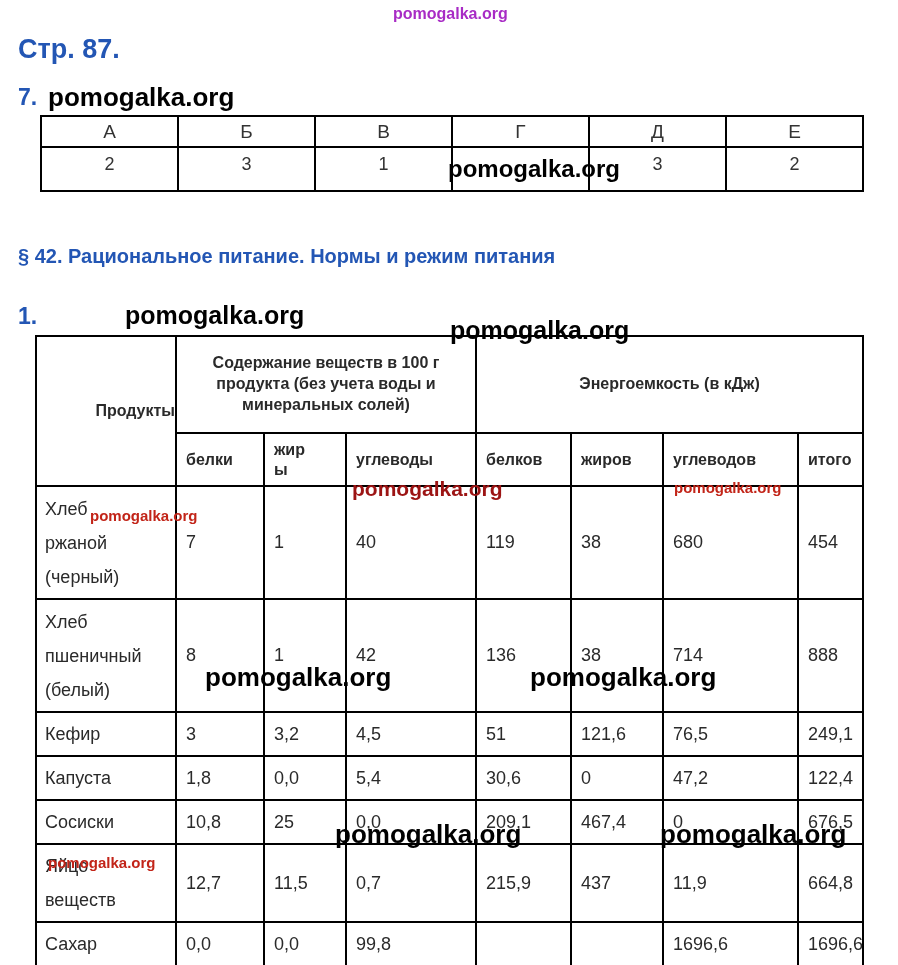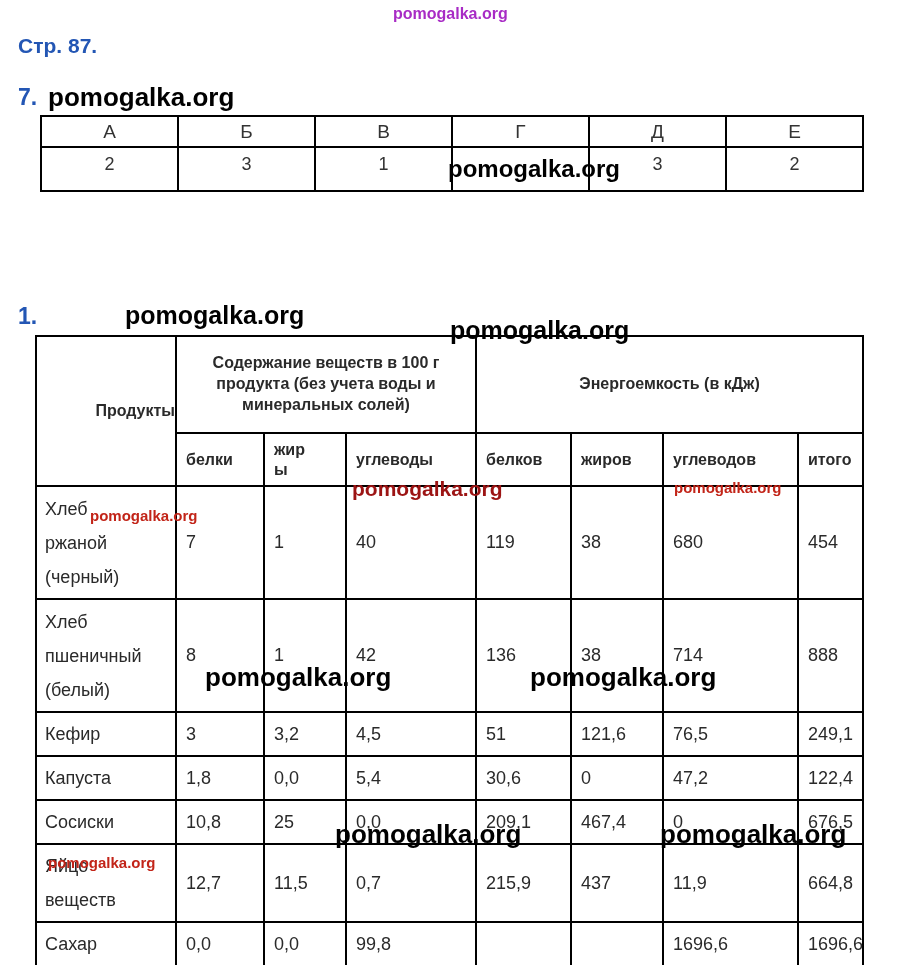--- a/index.html
+++ b/index.html
@@ -13,21 +13,21 @@
     height: 965px;
     background: #ffffff;
     overflow: hidden;
   }
   .h {
     position: absolute;
     font-weight: bold;
     color: #2356b4;
     white-space: nowrap;
   }
-  .h-page   { left: 18px; top: 34px;  font-size: 21px; }
+  .h-page   { left: 18px; top: 34px;  font-size: 27px; }
   .h-task7  { left: 18px; top: 84px;  font-size: 23px; }
   .h-section{ left: 18px; top: 245px; font-size: 20px; }
   .h-task1  { left: 18px; top: 303px; font-size: 23px; }
 
   
   .t1 {
     position: absolute;
     left: 40px; top: 115px;
     width: 822px;
     border-collapse: collapse;
@@ -144,20 +144,21 @@
       <td>2</td>
       <td>3</td>
       <td>1</td>
       <td></td>
       <td>3</td>
       <td>2</td>
     </tr>
   </tbody>
     </table>
 
+  <div class="h h-section">§ 42. Рациональное питание. Нормы и режим питания</div>
   <div class="h h-task1">1.</div>
 
   <table class="t2">
     <colgroup>
       <col style="width:140px">
         <col style="width:88px">
         <col style="width:82px">
         <col style="width:130px">
       <col style="width:95px">
         <col style="width:92px">

